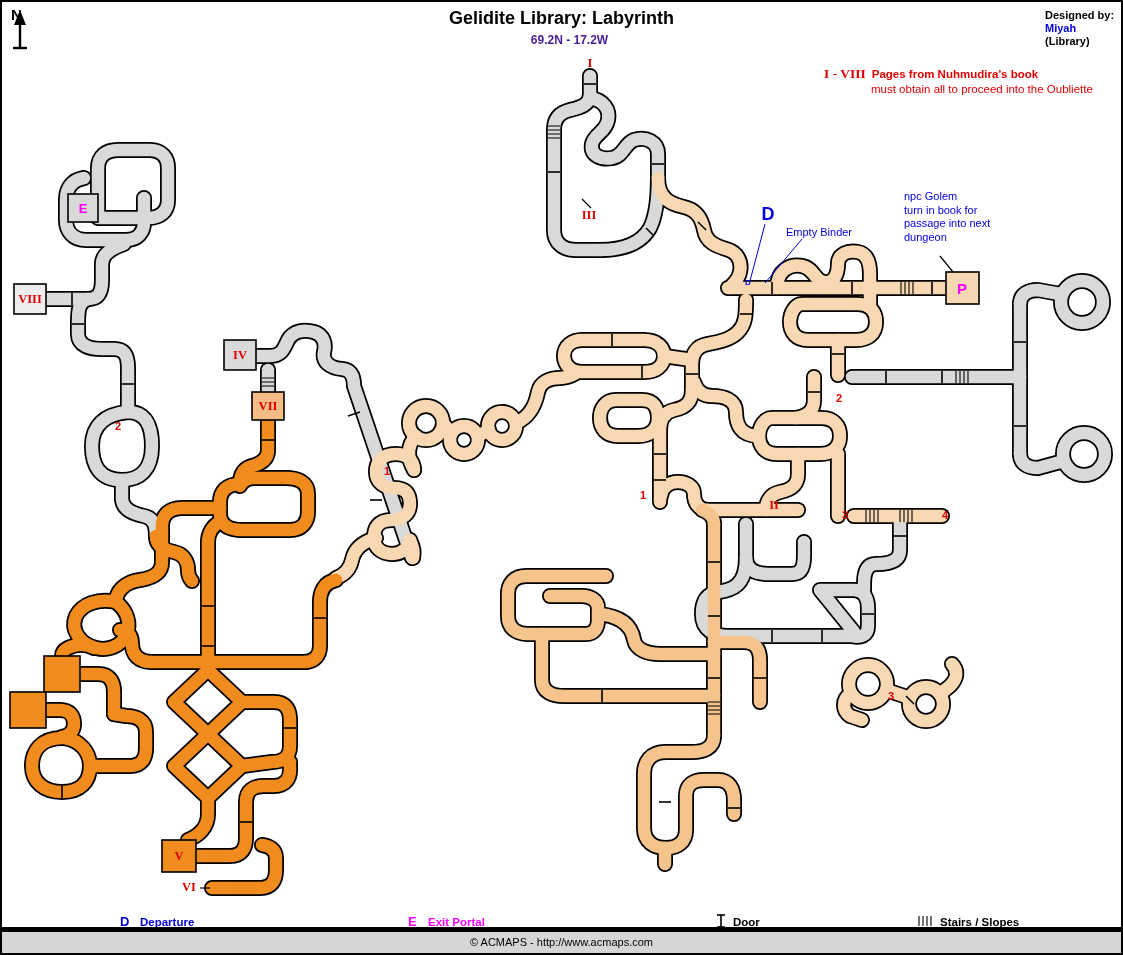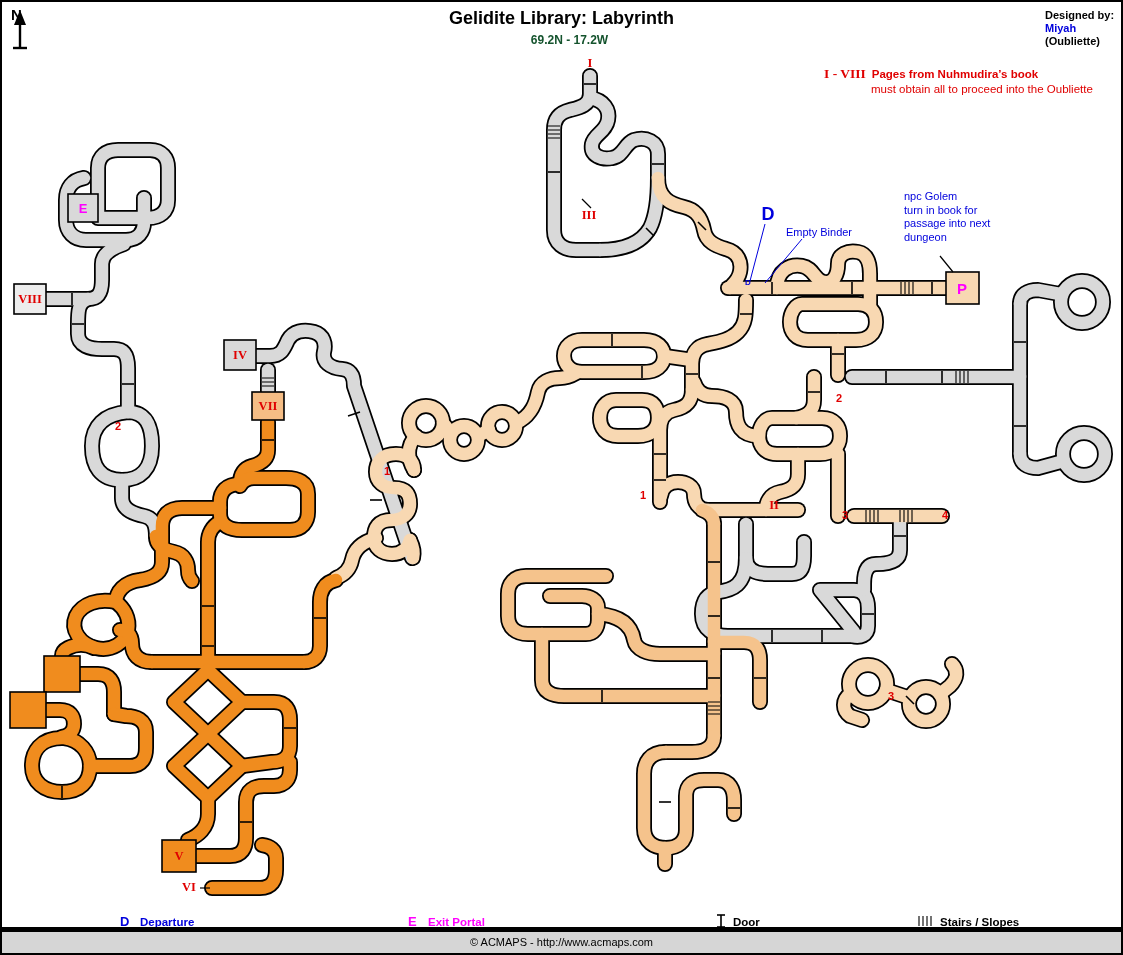--- a/index.html
+++ b/index.html
@@ -1,21 +1,21 @@
 <!DOCTYPE html>
 <html><head>
 <meta charset="utf-8">
 <style>
   html,body{margin:0;padding:0;background:#fff;}
   #page{position:relative;width:1123px;height:955px;background:#fff;border:2px solid #000;
         box-sizing:border-box;overflow:hidden;font-family:"Liberation Sans",sans-serif;}
   .abs{position:absolute;}
   
   .title{left:0;right:0;top:6px;text-align:center;font-size:18px;font-weight:bold;color:#000;}
-  .subtitle{left:16px;right:0;top:31px;text-align:center;font-size:12px;font-weight:bold;color:#14532d;}
+  .subtitle{left:16px;right:0;top:31px;text-align:center;font-size:12px;font-weight:bold;color:#4c1d95;}
   .designer{left:1043px;top:7px;font-size:11px;font-weight:bold;line-height:13px;color:#000;}
   .designer .blue{color:#0000dd;}
   .infoblock{left:8px;top:60px;font-size:11.5px;font-weight:bold;line-height:14px;color:#000;}
   .infoblock .blue{color:#0000dd;margin-left:5px;}
   .infoblock .red{color:#e00000;}
   .pagesnote{left:822px;top:62px;color:#e00000;}
   .pagesnote .range{font-family:Liberation Serif, serif;font-size:13.5px;font-weight:bold;}
   .pagesnote .l1{font-size:11.5px;font-weight:bold;margin-left:6px;}
   .pagesnote .l2{font-size:11.5px;font-weight:normal;margin-left:47px;margin-top:1px;}
   .npc{left:902px;top:188px;font-size:11px;line-height:13.5px;color:#0000dd;}
@@ -420,21 +420,21 @@
   </svg>
 
   <div class="abs compassN">N</div>
 
   <div class="abs title">Gelidite Library: Labyrinth</div>
   <div class="abs subtitle">69.2N - 17.2W</div>
 
   <div class="abs designer">
     <div>Designed by:</div>
     <div class="blue">Miyah</div>
-    <div>(Oubliette)</div>
+    <div>(Library)</div>
   </div>
 
 
   <div class="abs pagesnote">
     <div><span class="range">I - VIII</span><span class="l1">Pages from Nuhmudira’s book</span></div>
     <div class="l2">must obtain all to proceed into the Oubliette</div>
   </div>
 
   <div class="abs npc">
     <div>npc Golem</div>

